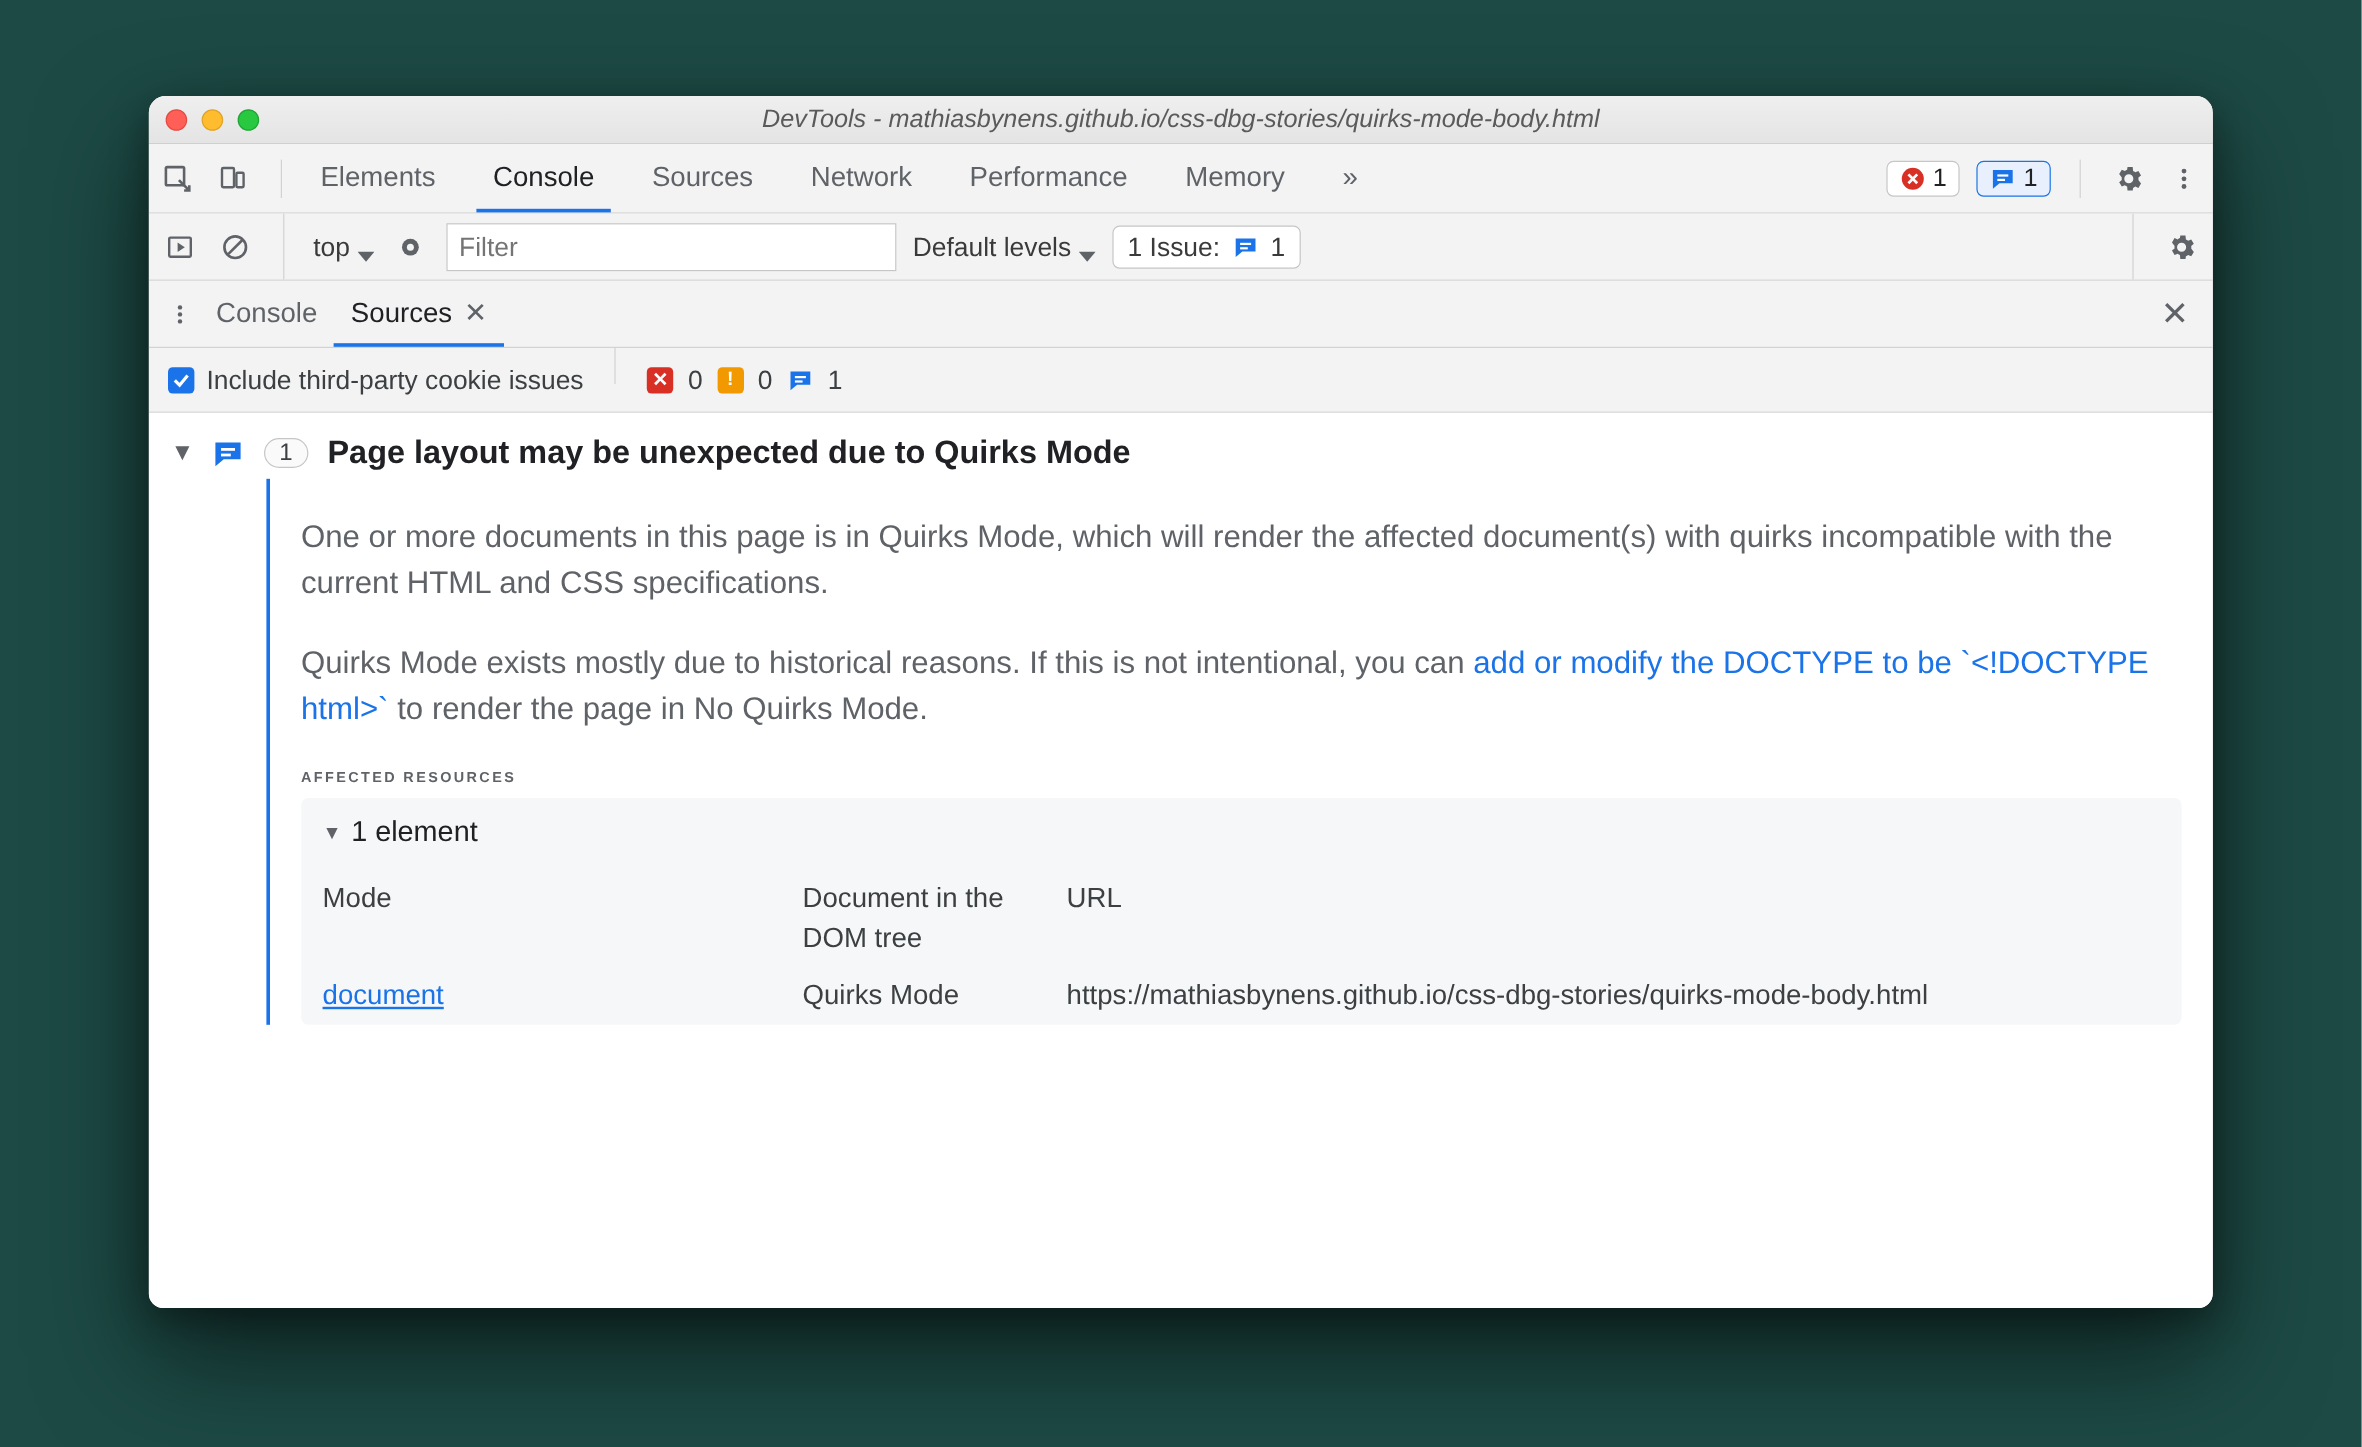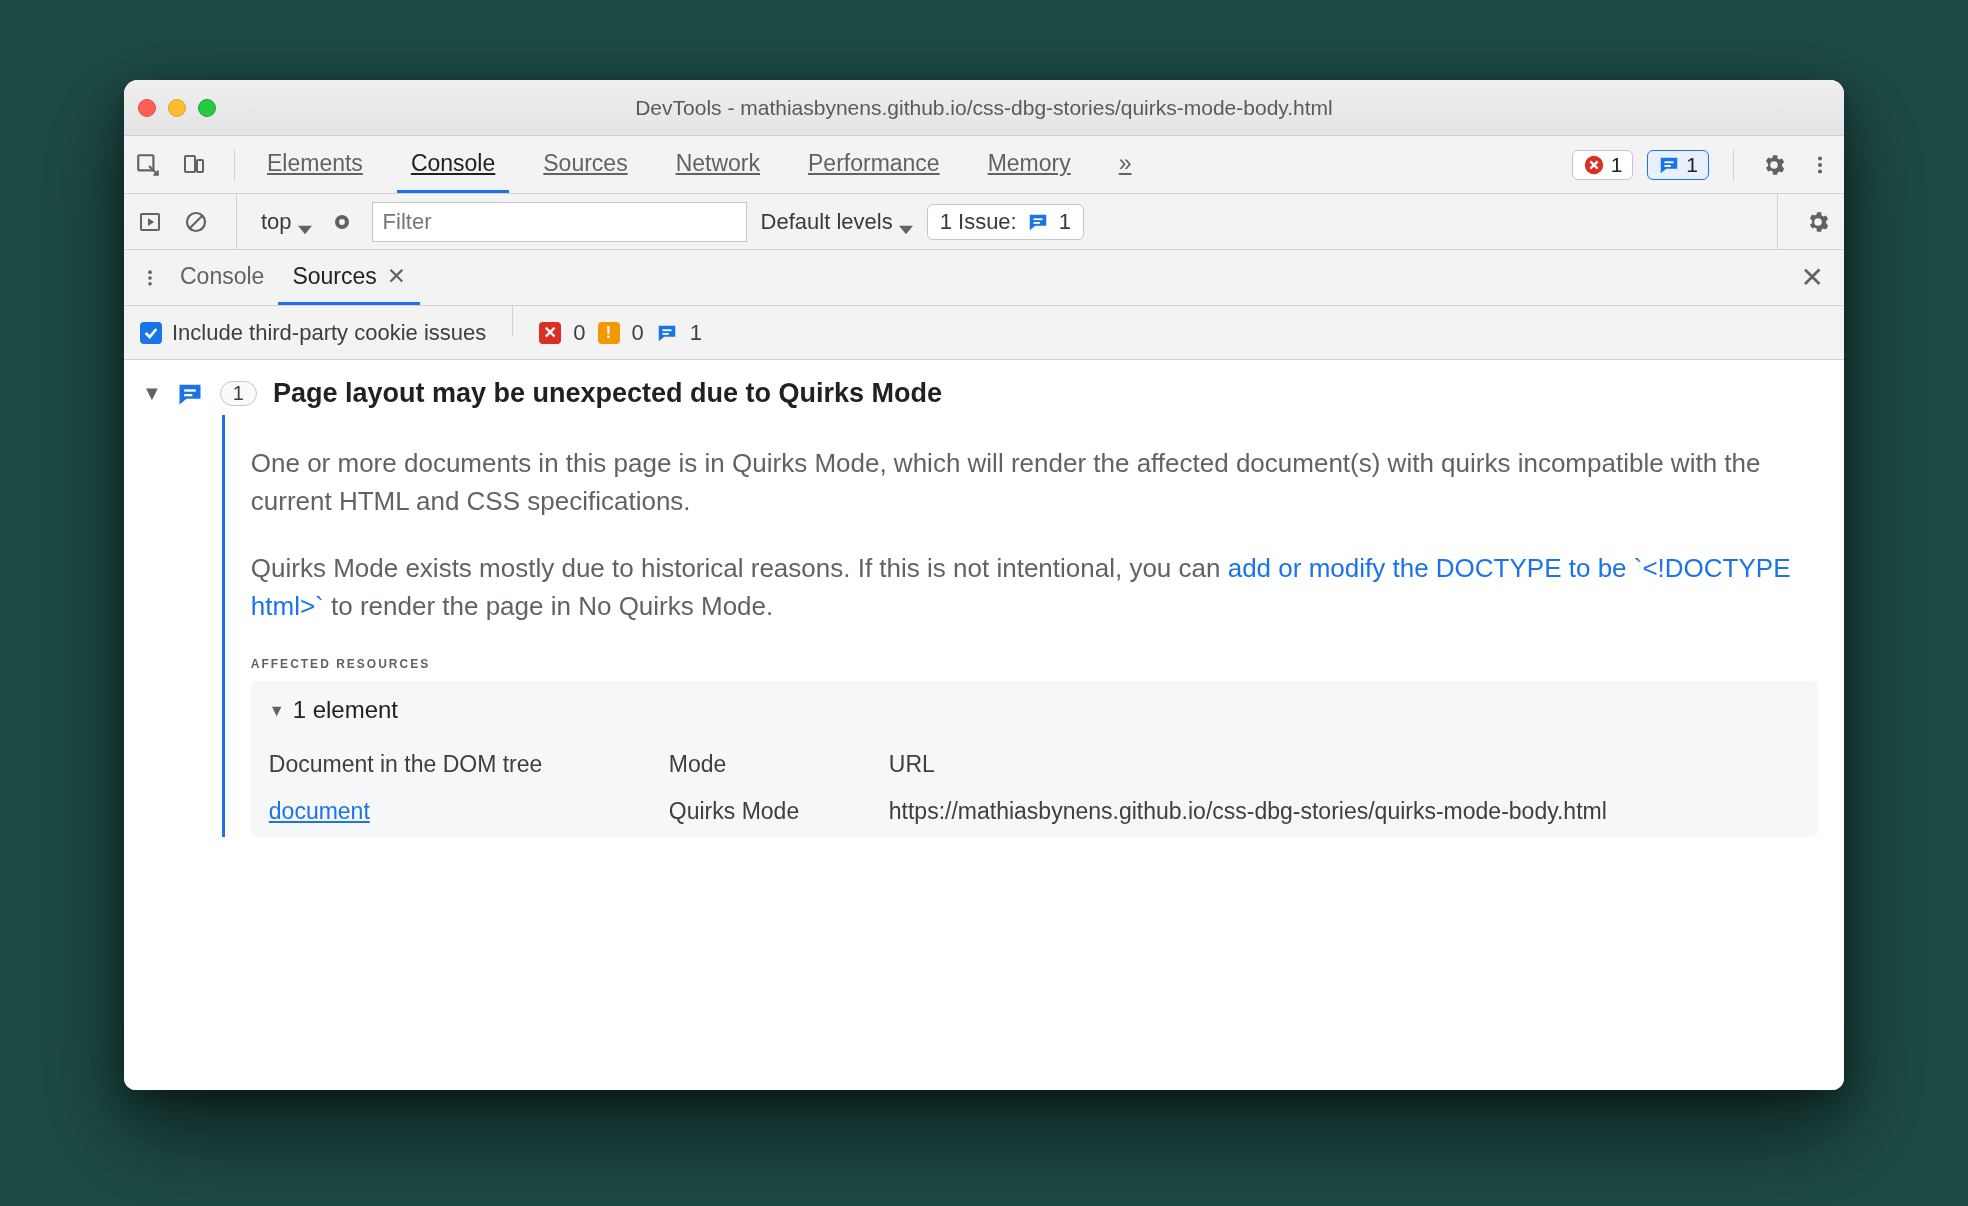--- a/index.html
+++ b/index.html
@@ -22,48 +22,49 @@
     overflow: hidden;
     box-shadow: 0 40px 90px rgba(0,0,0,.55), 0 10px 30px rgba(0,0,0,.35);
     display: flex;
     flex-direction: column;
     font-size: 22px;
     color: #333;
   }
 
   
   .titlebar {
-    height: 56px;
+    height: 40px;
     background: linear-gradient(#efefef,#e4e4e4);
     border-bottom: 1px solid #cfcfcf;
     display: flex;
     align-items: center;
     padding: 0 7px;
     position: relative;
+    font-style: italic;
   }
   .traffic { display:flex; gap:12px; position:absolute; left:14px; top:50%; transform:translateY(-50%);}
   .dot { width:18px; height:18px; border-radius:50%; }
   .dot.red{ background:#ff5f57; border:1px solid #e24b43;}
   .dot.yellow{ background:#febc2e; border:1px solid #e1a326;}
   .dot.green{ background:#28c840; border:1px solid #1fa534;}
   .title-text { flex:1; text-align:center; font-size:21px; color:#5a5a5a;}
 
   
   .tabbar {
     display:flex;
     align-items:center;
     height:58px;
     border-bottom:1px solid #d2d2d2;
     background:#f3f3f3;
     padding: 0 8px;
   }
   .tabbar .leftctrls, .tabbar .rightctrls { display:flex; align-items:center; gap:14px; }
   .tabbar .tabs { display:flex; align-items:stretch; height:100%; margin-left:8px; flex:1; gap:20px;}
   .vdiv { width:1px; align-self:stretch; background:#d2d2d2; margin:0 10px;}
-  .tab { display:flex; align-items:center; padding:0 14px; color:#5f6368; font-size:23px; cursor:default; border-bottom:3px solid transparent;text-decoration:underline; }
+  .tab { display:flex; align-items:center; padding:0 14px; color:#5f6368; font-size:23px; cursor:default; border-bottom:3px solid transparent; }
   .tab.active { color:#202124; font-weight:500; border-bottom-color:#1a73e8;}
   .iconbtn { width:32px; height:32px; display:flex; align-items:center; justify-content:center; color:#5f6368; }
   svg { display:block; }
 
   .badge { display:flex; align-items:center; gap:6px; border:1px solid #c6c6c6; border-radius:6px; padding:2px 10px; font-size:21px; color:#222; background:#fff;}
   .badge.sel { border-color:#1a73e8; background:#e8f0fe; }
   .icon16 { width:22px; height:22px; }
 
   
   .console-toolbar {
@@ -301,22 +302,22 @@
             <p>
               <span>Quirks Mode exists mostly due to historical reasons. If this is not intentional, you can </span><a href="#">add or modify the DOCTYPE to be `&lt;!DOCTYPE html&gt;`</a><span> to render the page in No Quirks Mode.</span>
             </p>
             <div class="affected">AFFECTED RESOURCES</div>
             <div class="resbox">
               <div class="row">
                 <span class="tri">▼</span>
                 <span>1 element</span>
               </div>
               <div class="tbl">
+                <div class="th">Mode</div>
                 <div class="th">Document in the DOM tree</div>
-                <div class="th">Mode</div>
                 <div class="th">URL</div>
                 <div class="td"><a href="#">document</a></div>
                 <div class="td">Quirks Mode</div>
                 <div class="td">https://mathiasbynens.github.io/css-dbg-stories/quirks-mode-body.html</div>
               </div>
             </div>
           </div>
         </div>
       </div>
     </div>

